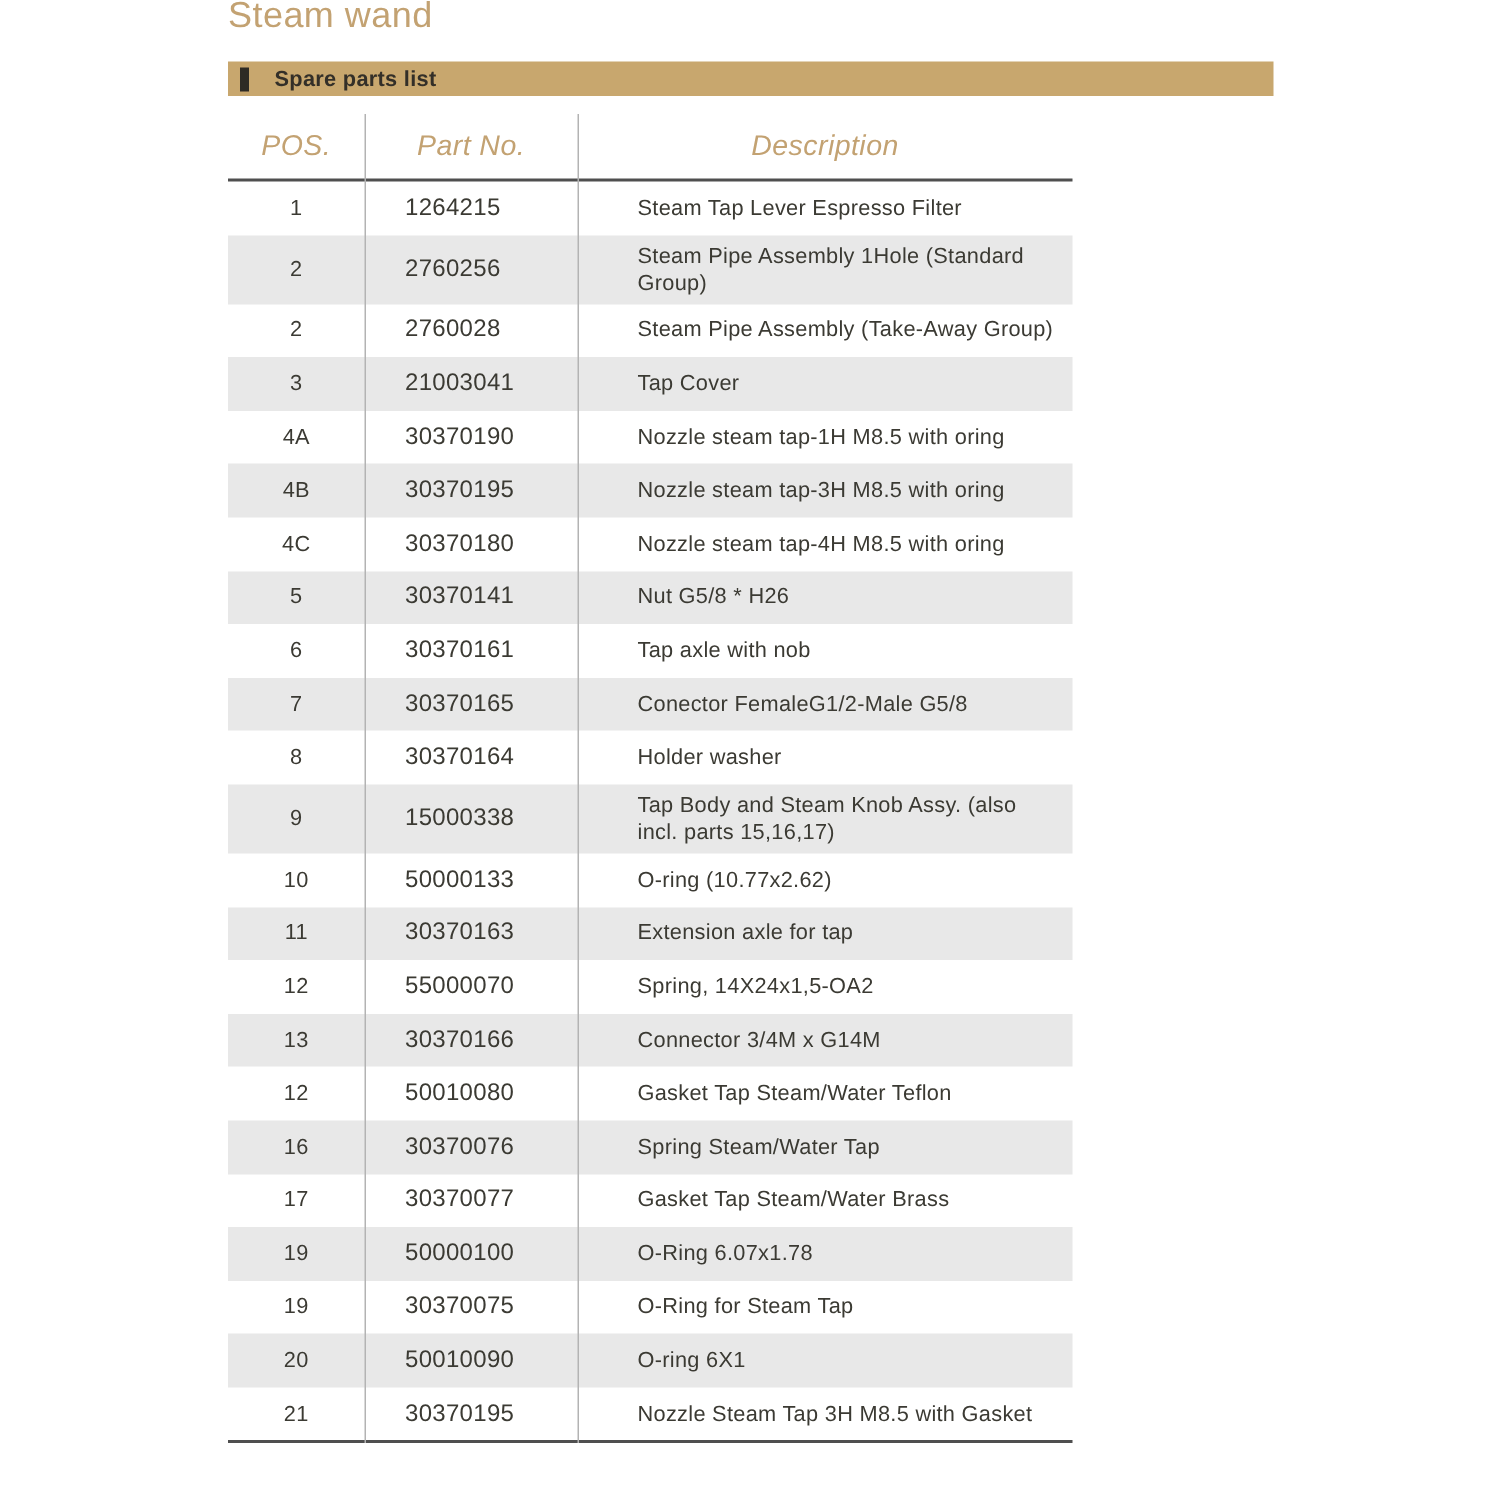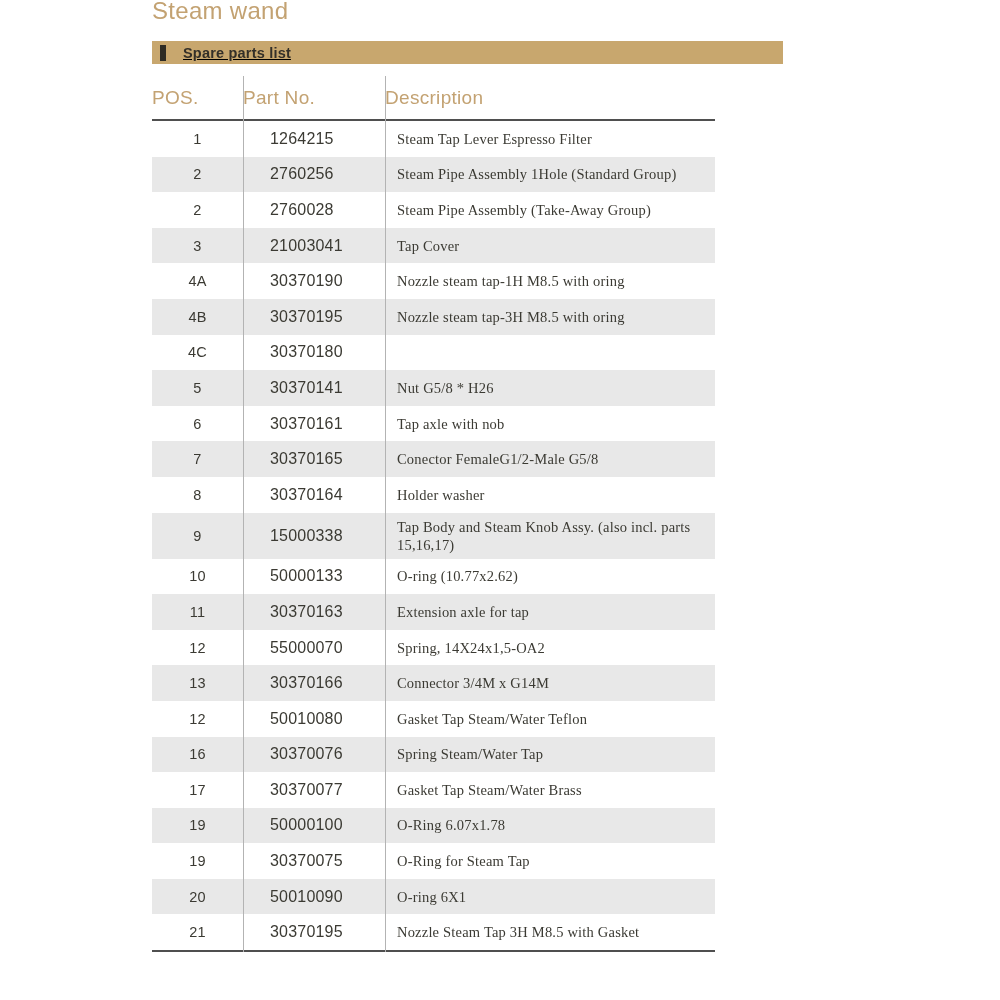--- a/index.html
+++ b/index.html
@@ -17,61 +17,61 @@
     width:1000px;height:1000px;position:relative;
     font-family:"Liberation Sans", sans-serif;
     -webkit-font-smoothing:antialiased;
   }
   .page-title{
     position:absolute;left:152px;top:-2px;margin:0;
     font-size:24px;font-weight:400;line-height:1.1;
     color:var(--header-text);letter-spacing:0.3px;
   }
   .section-bar{
-    position:absolute;left:152px;top:41px;width:631px;height:23px;
+    position:absolute;left:152px;top:41px;width:697px;height:23px;
     background:var(--accent-tan);
-    display:flex;align-items:center;text-decoration:underline;
+    display:flex;align-items:center;
   }
   .section-marker{
     width:6px;height:16px;background:var(--marker);
     margin-left:8px;flex:0 0 auto;
   }
   .section-label{
     margin-left:17px;font-size:14.5px;font-weight:700;
     color:var(--bar-text);letter-spacing:0.2px;
   }
   .parts-table{
     position:absolute;left:152px;top:62px;width:563px;
   }
   .table-header{
     display:flex;height:59px;box-sizing:border-box;
     border-bottom:2px solid var(--rule-dark);
     align-items:center;padding-top:14px;
     color:var(--header-text);font-size:19px;letter-spacing:0.3px;
   }
-  .th{box-sizing:border-box;text-align:left;}
+  .th{box-sizing:border-box;text-align:center;font-style:italic;}
   .th-pos{width:91px;}
   .th-part{width:142px;}
   .th-desc{width:330px;}
   .rows{
     border-bottom:2px solid var(--rule-dark);
   }
   .row{
     display:flex;min-height:35.6px;box-sizing:border-box;
     align-items:center;padding:5px 0;
   }
   .row:nth-child(even){background:var(--row-alt);}
   .cell{
     box-sizing:border-box;
     color:var(--body-text);font-size:14.5px;line-height:18px;
     letter-spacing:0.2px;
   }
   .cell-pos{width:91px;text-align:center;}
   .cell-part{width:142px;padding-left:27px;font-size:16px;}
-  .cell-desc{width:330px;padding-left:12px;padding-right:8px;font-family:Liberation Serif, serif;}
+  .cell-desc{width:330px;padding-left:40px;padding-right:8px;}
   .v-divider{
     position:absolute;top:14px;bottom:0;width:1px;
     background:var(--divider);z-index:2;
   }
   .v-divider.d1{left:91px;}
   .v-divider.d2{left:233px;}
 </style>
 </head>
 <body>
 
@@ -125,20 +125,21 @@
 
   <div class="row">
     <div class="cell cell-pos">4B</div>
     <div class="cell cell-part">30370195</div>
     <div class="cell cell-desc">Nozzle steam tap-3H M8.5 with oring</div>
   </div>
 
   <div class="row">
     <div class="cell cell-pos">4C</div>
     <div class="cell cell-part">30370180</div>
+    <div class="cell cell-desc">Nozzle steam tap-4H M8.5 with oring</div>
   </div>
 
   <div class="row">
     <div class="cell cell-pos">5</div>
     <div class="cell cell-part">30370141</div>
     <div class="cell cell-desc">Nut G5/8 * H26</div>
   </div>
 
   <div class="row">
     <div class="cell cell-pos">6</div>

